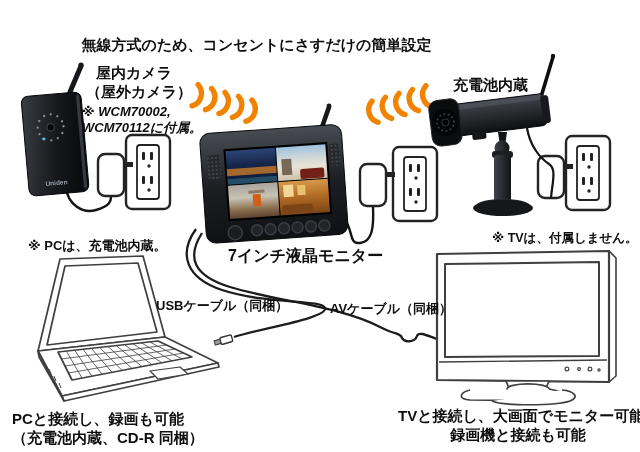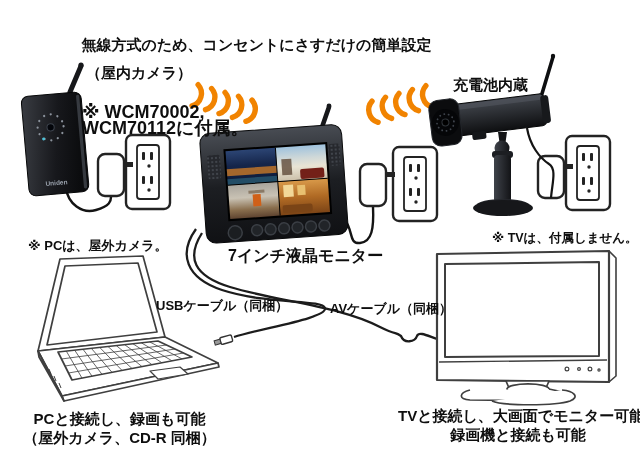--- a/index.html
+++ b/index.html
@@ -4,29 +4,29 @@
 <style>
   html,body{margin:0;padding:0;background:#fff;}
   .stage{position:relative;width:640px;height:452px;background:#fff;overflow:hidden;
          font-family:"Liberation Sans","DejaVu Sans",sans-serif;font-weight:bold;color:#0e0e0e;}
   .abs{position:absolute;white-space:nowrap;}
   .layer{position:absolute;left:0;top:0;width:640px;height:452px;}
   .title{left:0;top:4px;width:640px;text-align:center;font-size:26px;letter-spacing:0px;z-index:6;}
   .subtitle{left:0;top:36px;width:513px;text-align:center;font-size:15px;z-index:6;}
   .lbl-indoor{left:86px;top:63px;font-size:15px;line-height:19px;z-index:6;}
   .lbl-indoor .l1{padding-left:10px;}
-  .note-wcm{left:82px;top:104px;font-size:18px;line-height:16px;z-index:6;}
+  .note-wcm{left:82px;top:104px;font-size:13px;line-height:16px;z-index:6;font-style:italic;}
   .note-wcm .l2{}
   .lbl-outdoor{left:453px;top:76px;font-size:15px;z-index:6;}
   .lbl-monitor{left:228px;top:246px;width:162px;text-align:left;font-size:16px;z-index:6;}
   .note-pc{left:28px;top:237px;font-size:13px;z-index:6;}
   .note-tv{left:492px;top:230px;font-size:12.5px;z-index:6;}
   .lbl-usb{left:156px;top:297px;font-size:13px;z-index:6;}
   .lbl-av{left:330px;top:300px;font-size:13px;z-index:6;}
-  .cap-pc{left:12px;top:409px;width:215px;text-align:center;font-size:15px;line-height:19px;z-index:6;}
+  .cap-pc{left:12px;top:409px;width:215px;text-align:left;font-size:15px;line-height:19px;z-index:6;}
   .cap-tv{left:398px;top:407px;width:240px;text-align:center;font-size:15px;line-height:18.5px;z-index:6;}
   .z1{z-index:1;} .z3{z-index:3;}
 </style>
 </head>
 <body>
 
 <div class="stage">
 
   <svg class="layer z1" viewBox="0 0 640 452">
     <defs>
@@ -264,38 +264,39 @@
         <rect x="494" y="155" width="17" height="48" rx="4" fill="url(#gPole)"></rect>
         <ellipse cx="503" cy="205" rx="26" ry="6" fill="#26282d"></ellipse>
         <ellipse cx="503" cy="208" rx="30" ry="8" fill="#16171a"></ellipse>
       </g>
     </g>
   </svg>
 
   <div class="abs subtitle">無線方式のため、コンセントにさすだけの簡単設定</div>
 
   <div class="abs lbl-indoor">
-    <div>（屋内カメラ）</div>
+    <div class="l1">屋内カメラ</div>
+    <div>（屋外カメラ）</div>
   </div>
   <div class="abs note-wcm">
     <div>※ WCM70002,</div>
     <div class="l2">WCM70112に付属。</div>
   </div>
 
   <div class="abs lbl-outdoor">充電池内蔵</div>
   <div class="abs lbl-monitor">7インチ液晶モニター</div>
 
-  <div class="abs note-pc">※ PCは、屋外カメラ。</div>
+  <div class="abs note-pc">※ PCは、充電池内蔵。</div>
   <div class="abs note-tv">※ TVは、付属しません。</div>
 
   <div class="abs lbl-usb">USBケーブル（同梱）</div>
   <div class="abs lbl-av">AVケーブル（同梱）</div>
 
   <div class="abs cap-pc">
     <div>PCと接続し、録画も可能</div>
-    <div>（屋外カメラ、CD-R 同梱）</div>
+    <div>（充電池内蔵、CD-R 同梱）</div>
   </div>
   <div class="abs cap-tv">
     <div>TVと接続し、大画面でモニター可能</div>
     <div>録画機と接続も可能</div>
   </div>
 
 </div>
 
 </body></html>

